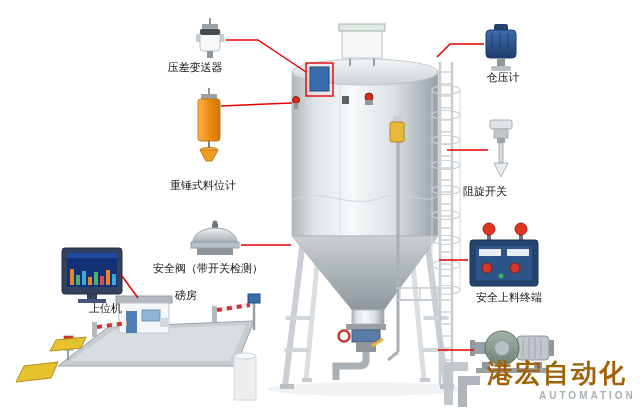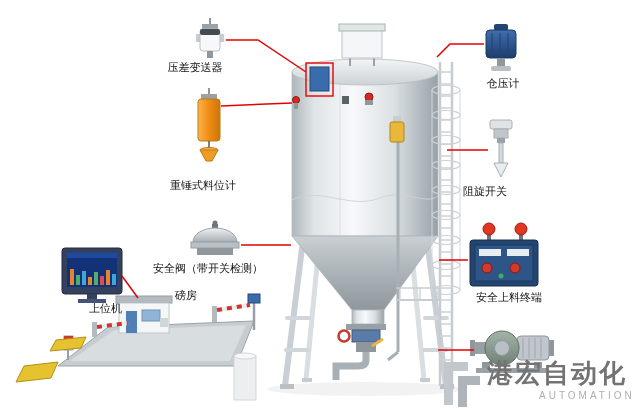--- a/index.html
+++ b/index.html
@@ -2,22 +2,22 @@
 <html><head>
 <meta charset="utf-8">
 <style>
   html,body{margin:0;padding:0;background:#ffffff;}
   .stage{position:relative;width:640px;height:420px;background:#ffffff;overflow:hidden;
          font-family:"Liberation Sans",sans-serif;}
   svg{position:absolute;left:0;top:0;}
   .lbl{position:absolute;font-size:11px;color:#141414;text-align:center;white-space:nowrap;}
   .lbl-small{font-size:11px;}
   .wm-brand{position:absolute;left:487px;top:356px;font-size:26px;font-weight:700;
-            color:#737373;letter-spacing:2px;}
-  .wm-sub{position:absolute;left:539px;top:390px;font-size:10px;font-weight:400;
+            color:#a16207;letter-spacing:2px;}
+  .wm-sub{position:absolute;left:539px;top:390px;font-size:10px;font-weight:700;
           letter-spacing:3px;color:#a9b0b5;}
 </style>
 </head>
 <body>
 
 <div class="stage">
 
 <svg width="640" height="420" viewBox="0 0 640 420">
   <defs>
     <linearGradient id="gBody" x1="0" y1="0" x2="1" y2="0">
@@ -260,20 +260,20 @@
     <path d="M444,362 h24 v9 h-15 v34 h-9 Z" fill="#c2c7cb"></path>
     <path d="M458,376 h22 v9 h-13 v22 h-9 Z" fill="#aeb4b9"></path>
   </g>
 </svg>
 
 <div class="lbl" style="left:150px;top:60px;width:90px;">压差变送器</div>
 <div class="lbl lbl-small" style="left:140px;top:261px;width:136px;">安全阀（带开关检测）</div>
 <div class="lbl" style="left:155px;top:178px;width:96px;">重锤式料位计</div>
 <div class="lbl" style="left:66px;top:301px;width:56px;text-align:right;">上位机</div>
 <div class="lbl" style="left:130px;top:288px;width:40px;margin-left:36px;">磅房</div>
-<div class="lbl" style="left:477px;top:76px;width:52px;">仓压计</div>
+<div class="lbl" style="left:477px;top:70px;width:52px;">仓压计</div>
 <div class="lbl" style="left:455px;top:184px;width:60px;">阻旋开关</div>
 <div class="lbl" style="left:466px;top:290px;width:86px;">安全上料终端</div>
 
 <div class="wm-brand">港宏自动化</div>
 <div class="wm-sub">AUTOMATION</div>
 
 </div>
 
 </body></html>

